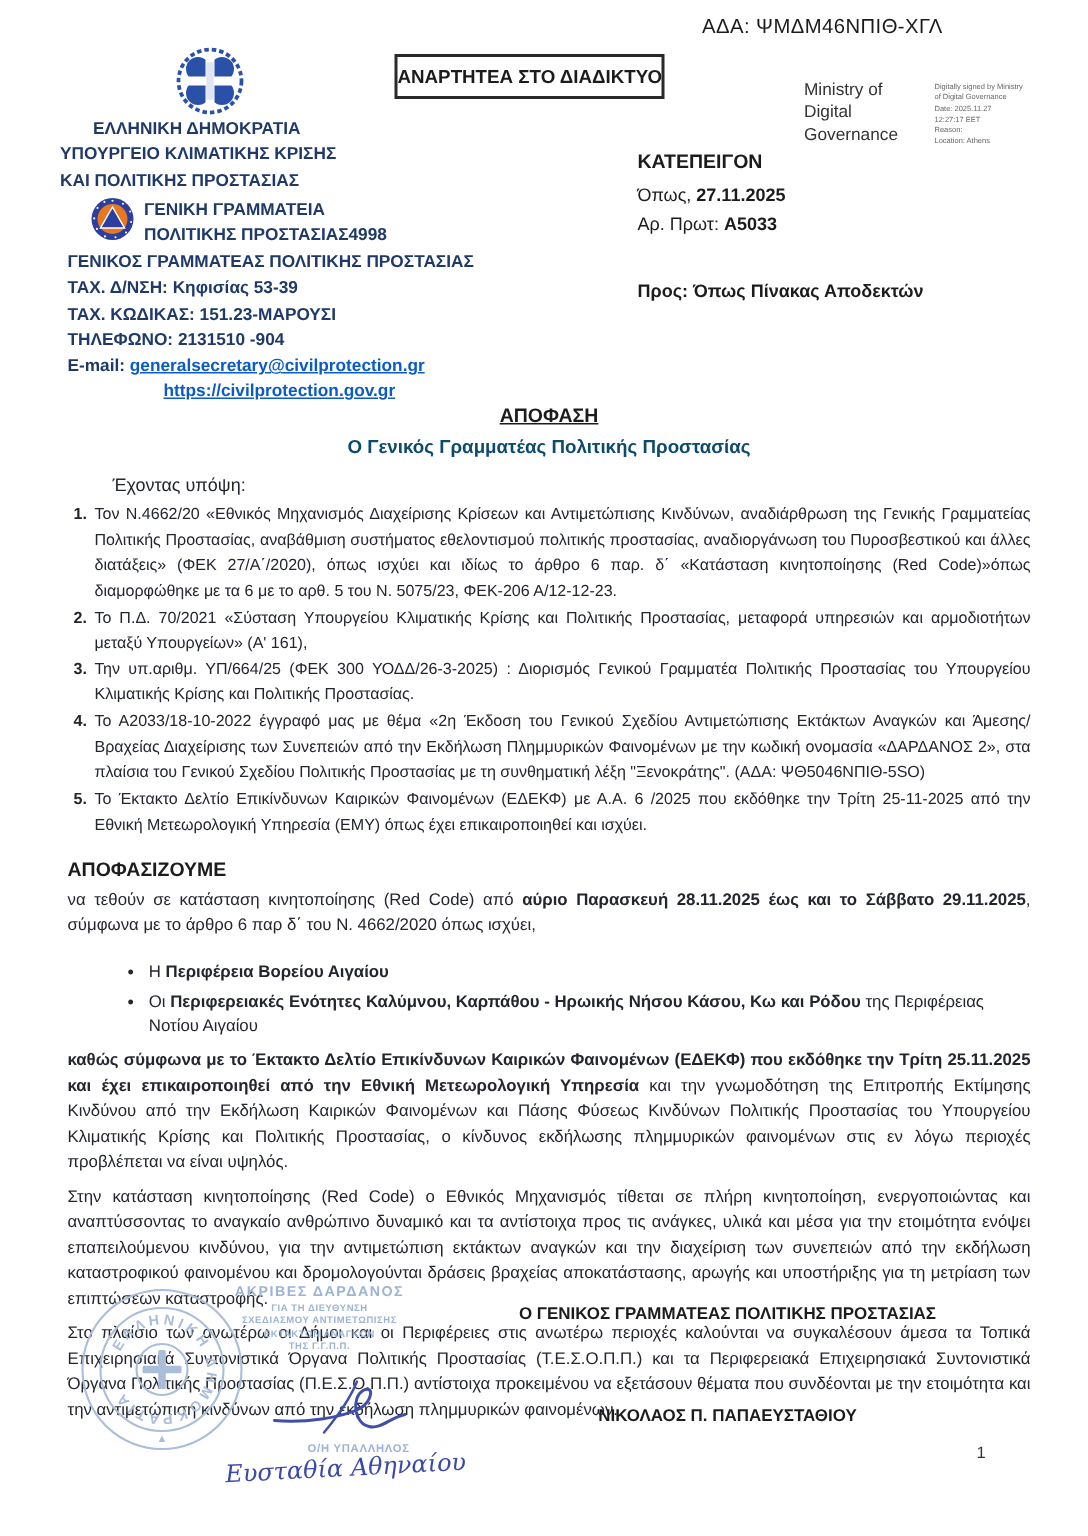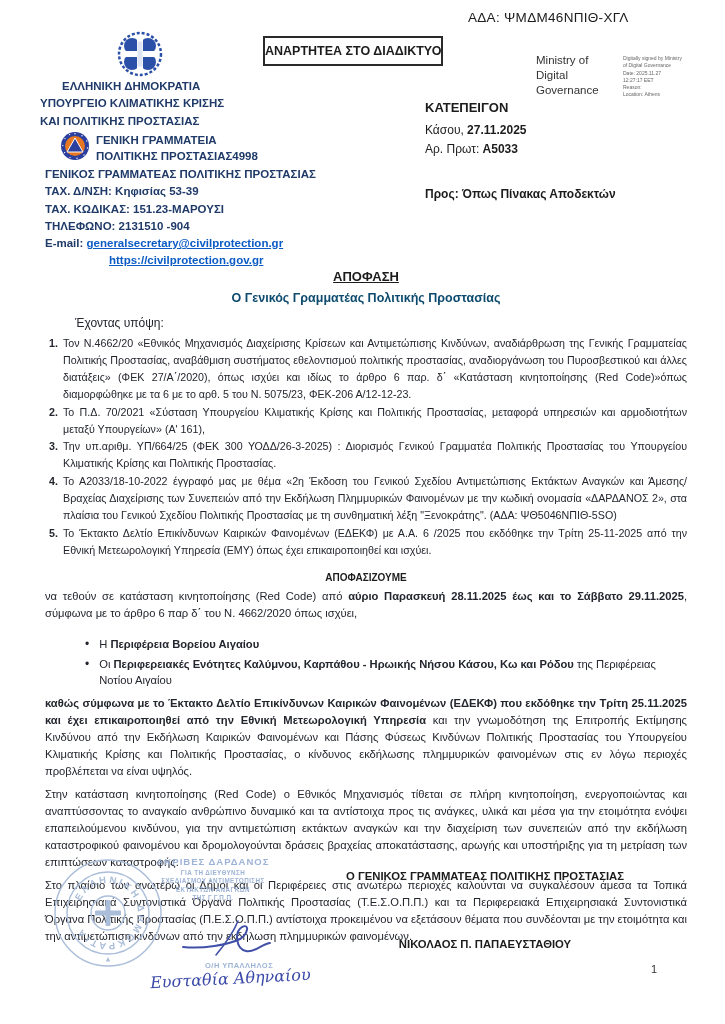--- a/index.html
+++ b/index.html
@@ -48,21 +48,21 @@
 
   
   .content { position:absolute; top:269px; left:45px; width:642px; }
   .h-title { text-align:center; font-weight:bold; font-size:13px; text-decoration:underline; color:#1c1c1c; }
   .h-sub   { text-align:center; font-weight:bold; font-size:12.5px; margin-top:7px; color:#0c4a6e; }
   .having  { margin-top:11px; margin-left:30px; font-size:12px; }
   ol.refs  { margin-top:5px; list-style:none; }
   ol.refs li { display:flex; gap:5px; font-size:10.7px; line-height:1.58; margin-bottom:1px; }
   ol.refs .num { font-weight:bold; min-width:13px; text-align:right; }
   ol.refs .txt { text-align:justify; flex:1; }
-  .decide-head { text-align:center; font-weight:bold; font-size:10px; margin-top:13px; color:#1c1c1c; }
+  .decide-head { font-weight:bold; font-size:13px; margin-top:13px; color:#1c1c1c; }
   .para { font-size:11.2px; line-height:1.52; text-align:justify; margin-top:6px; }
   .intro { margin-top:5px; }
   .bullets { margin:14px 0 6px 40px; }
   .bullet-row { display:flex; gap:10px; font-size:11.2px; line-height:1.5; margin-bottom:3px; }
   .bullet-dot { font-size:12px; line-height:1.4; }
   .bullet-txt { flex:1; }
   b { font-weight:bold; }
 
   
   .seal { position:absolute; left:52px; top:853px; }
@@ -152,21 +152,21 @@
     <span>E-mail: </span><a href="#">generalsecretary@civilprotection.gr</a>
   </div>
   <div class="hl-line hl-site">
     <a href="#">https://civilprotection.gov.gr</a>
   </div>
 </div>
 
 <div class="meta">
   <div class="meta-urgent">ΚΑΤΕΠΕΙΓΟΝ</div>
   <div>
-    <span>Κάσου, </span><b>27.11.2025</b>
+    <span>Όπως, </span><b>27.11.2025</b>
   </div>
   <div>
     <span>Αρ. Πρωτ: </span><b>Α5033</b>
   </div>
   <div class="meta-to">Προς: Όπως Πίνακας Αποδεκτών</div>
 </div>
 
 <div class="content">
   <div class="h-title">ΑΠΟΦΑΣΗ</div>
   <div class="h-sub">Ο Γενικός Γραμματέας Πολιτικής Προστασίας</div>

